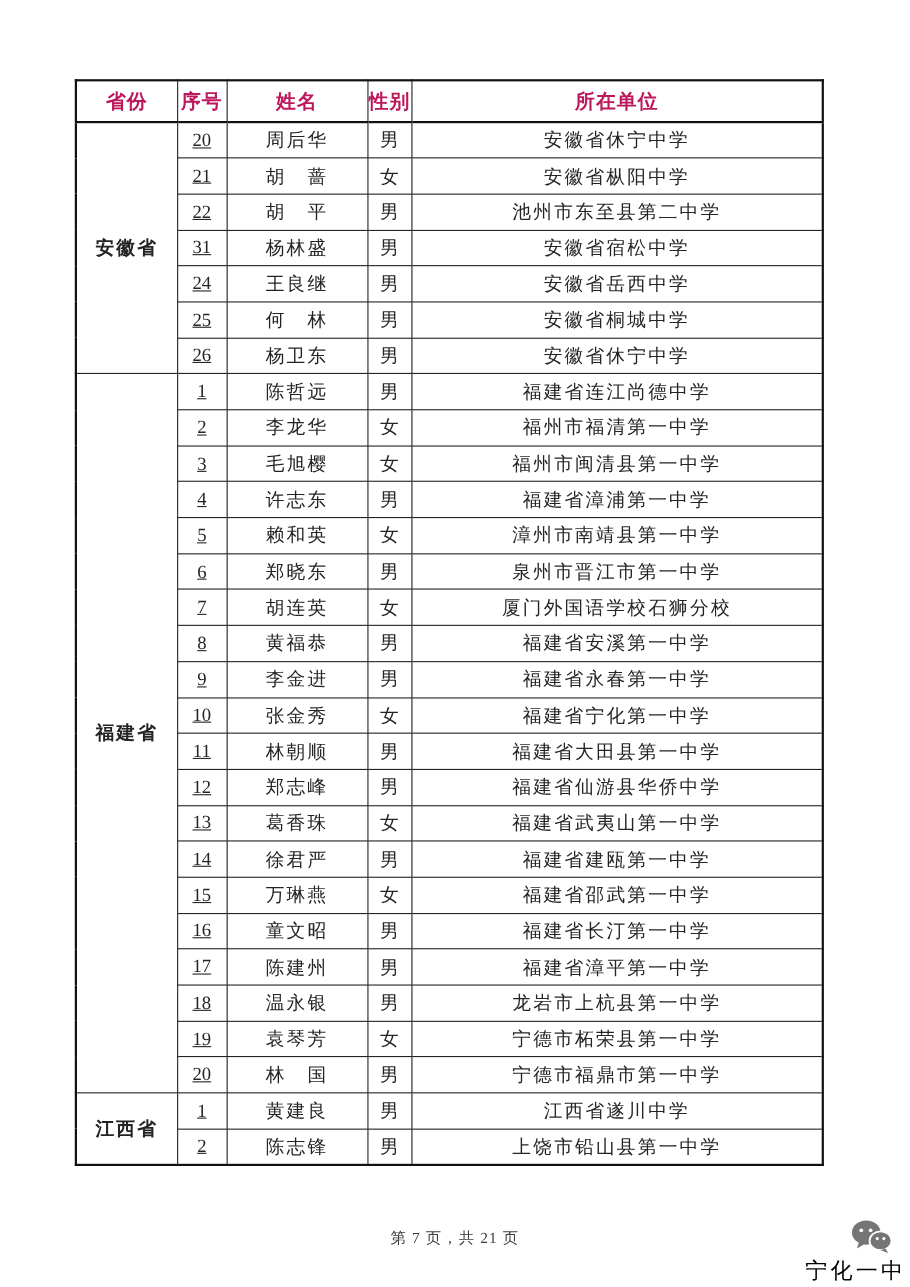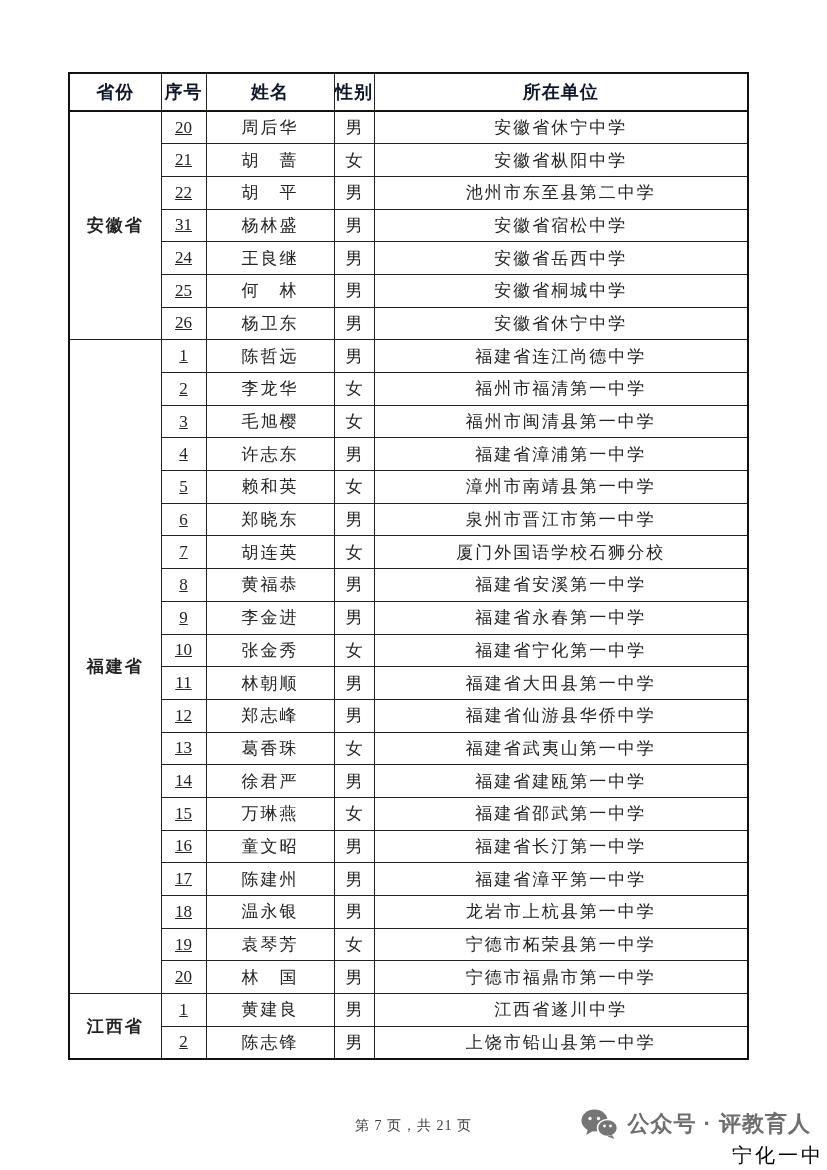--- a/index.html
+++ b/index.html
@@ -31,21 +31,21 @@
     padding: 0;
     overflow: hidden;
     white-space: nowrap;
   }
   .roster-table thead th {
     height: 38px;
     font-size: 18px;
     font-weight: bold;
     letter-spacing: 1px;
     border-bottom: 2px solid #111111;
-    color: #0f172a;
+    color: #be185d;
   }
   .roster-table tbody td {
     height: 32.7px;
     font-size: 17px;
     color: #242424;
   }
   .province-cell {
     font-size: 17px;
     letter-spacing: 2px;
     color: #242424;
@@ -302,16 +302,15 @@
       <ellipse cx="13.5" cy="11.5" rx="13" ry="11" fill="#757575"></ellipse>
       <path d="M7 20 L5 26 L12 22 Z" fill="#757575"></path>
       <circle cx="9" cy="9.5" r="1.7" fill="#ffffff"></circle>
       <circle cx="17.5" cy="9.5" r="1.7" fill="#ffffff"></circle>
       <ellipse cx="26.5" cy="19" rx="10" ry="8.5" fill="#757575" stroke="#ffffff" stroke-width="1.6"></ellipse>
       <path d="M31 26 L33.5 30 L26.5 27.5 Z" fill="#757575"></path>
       <circle cx="23.5" cy="17" r="1.4" fill="#ffffff"></circle>
       <circle cx="29.5" cy="17" r="1.4" fill="#ffffff"></circle>
     </svg>
   </span>
-  <span class="wechat-label">公众号 · 评教育人</span>
 </div>
 
 <div class="school-watermark">宁化一中</div>
 
 </body></html>

